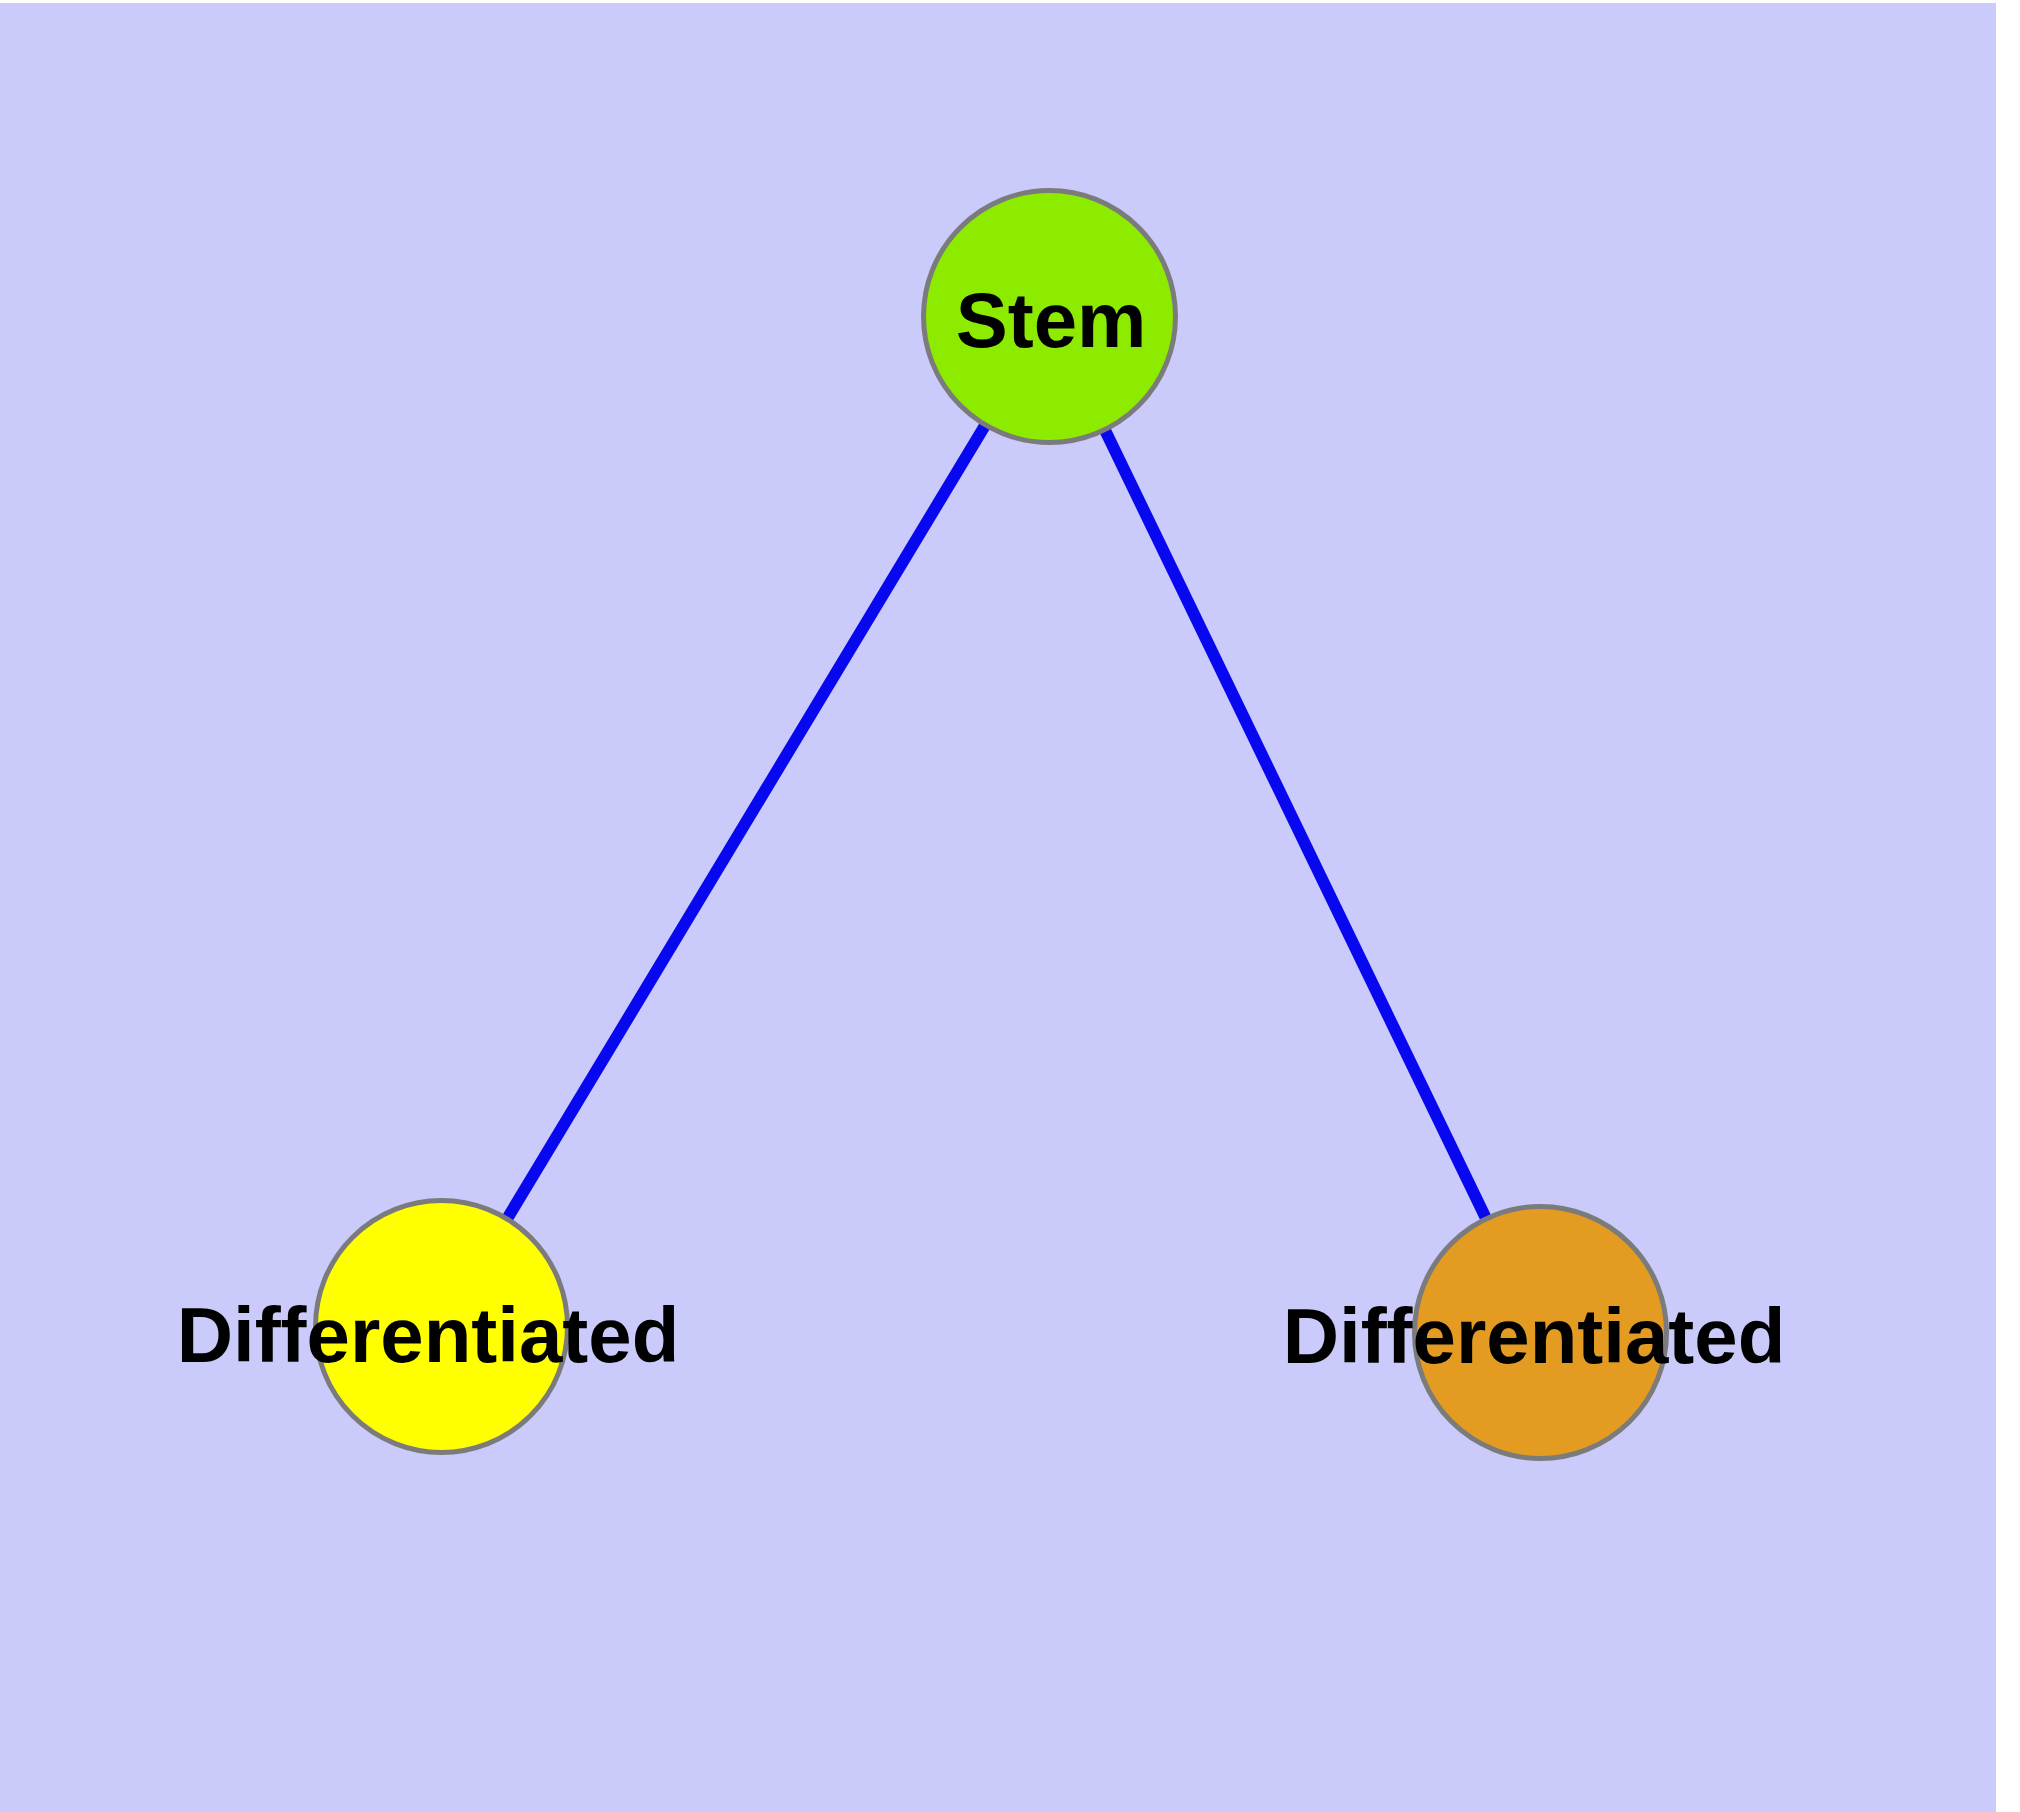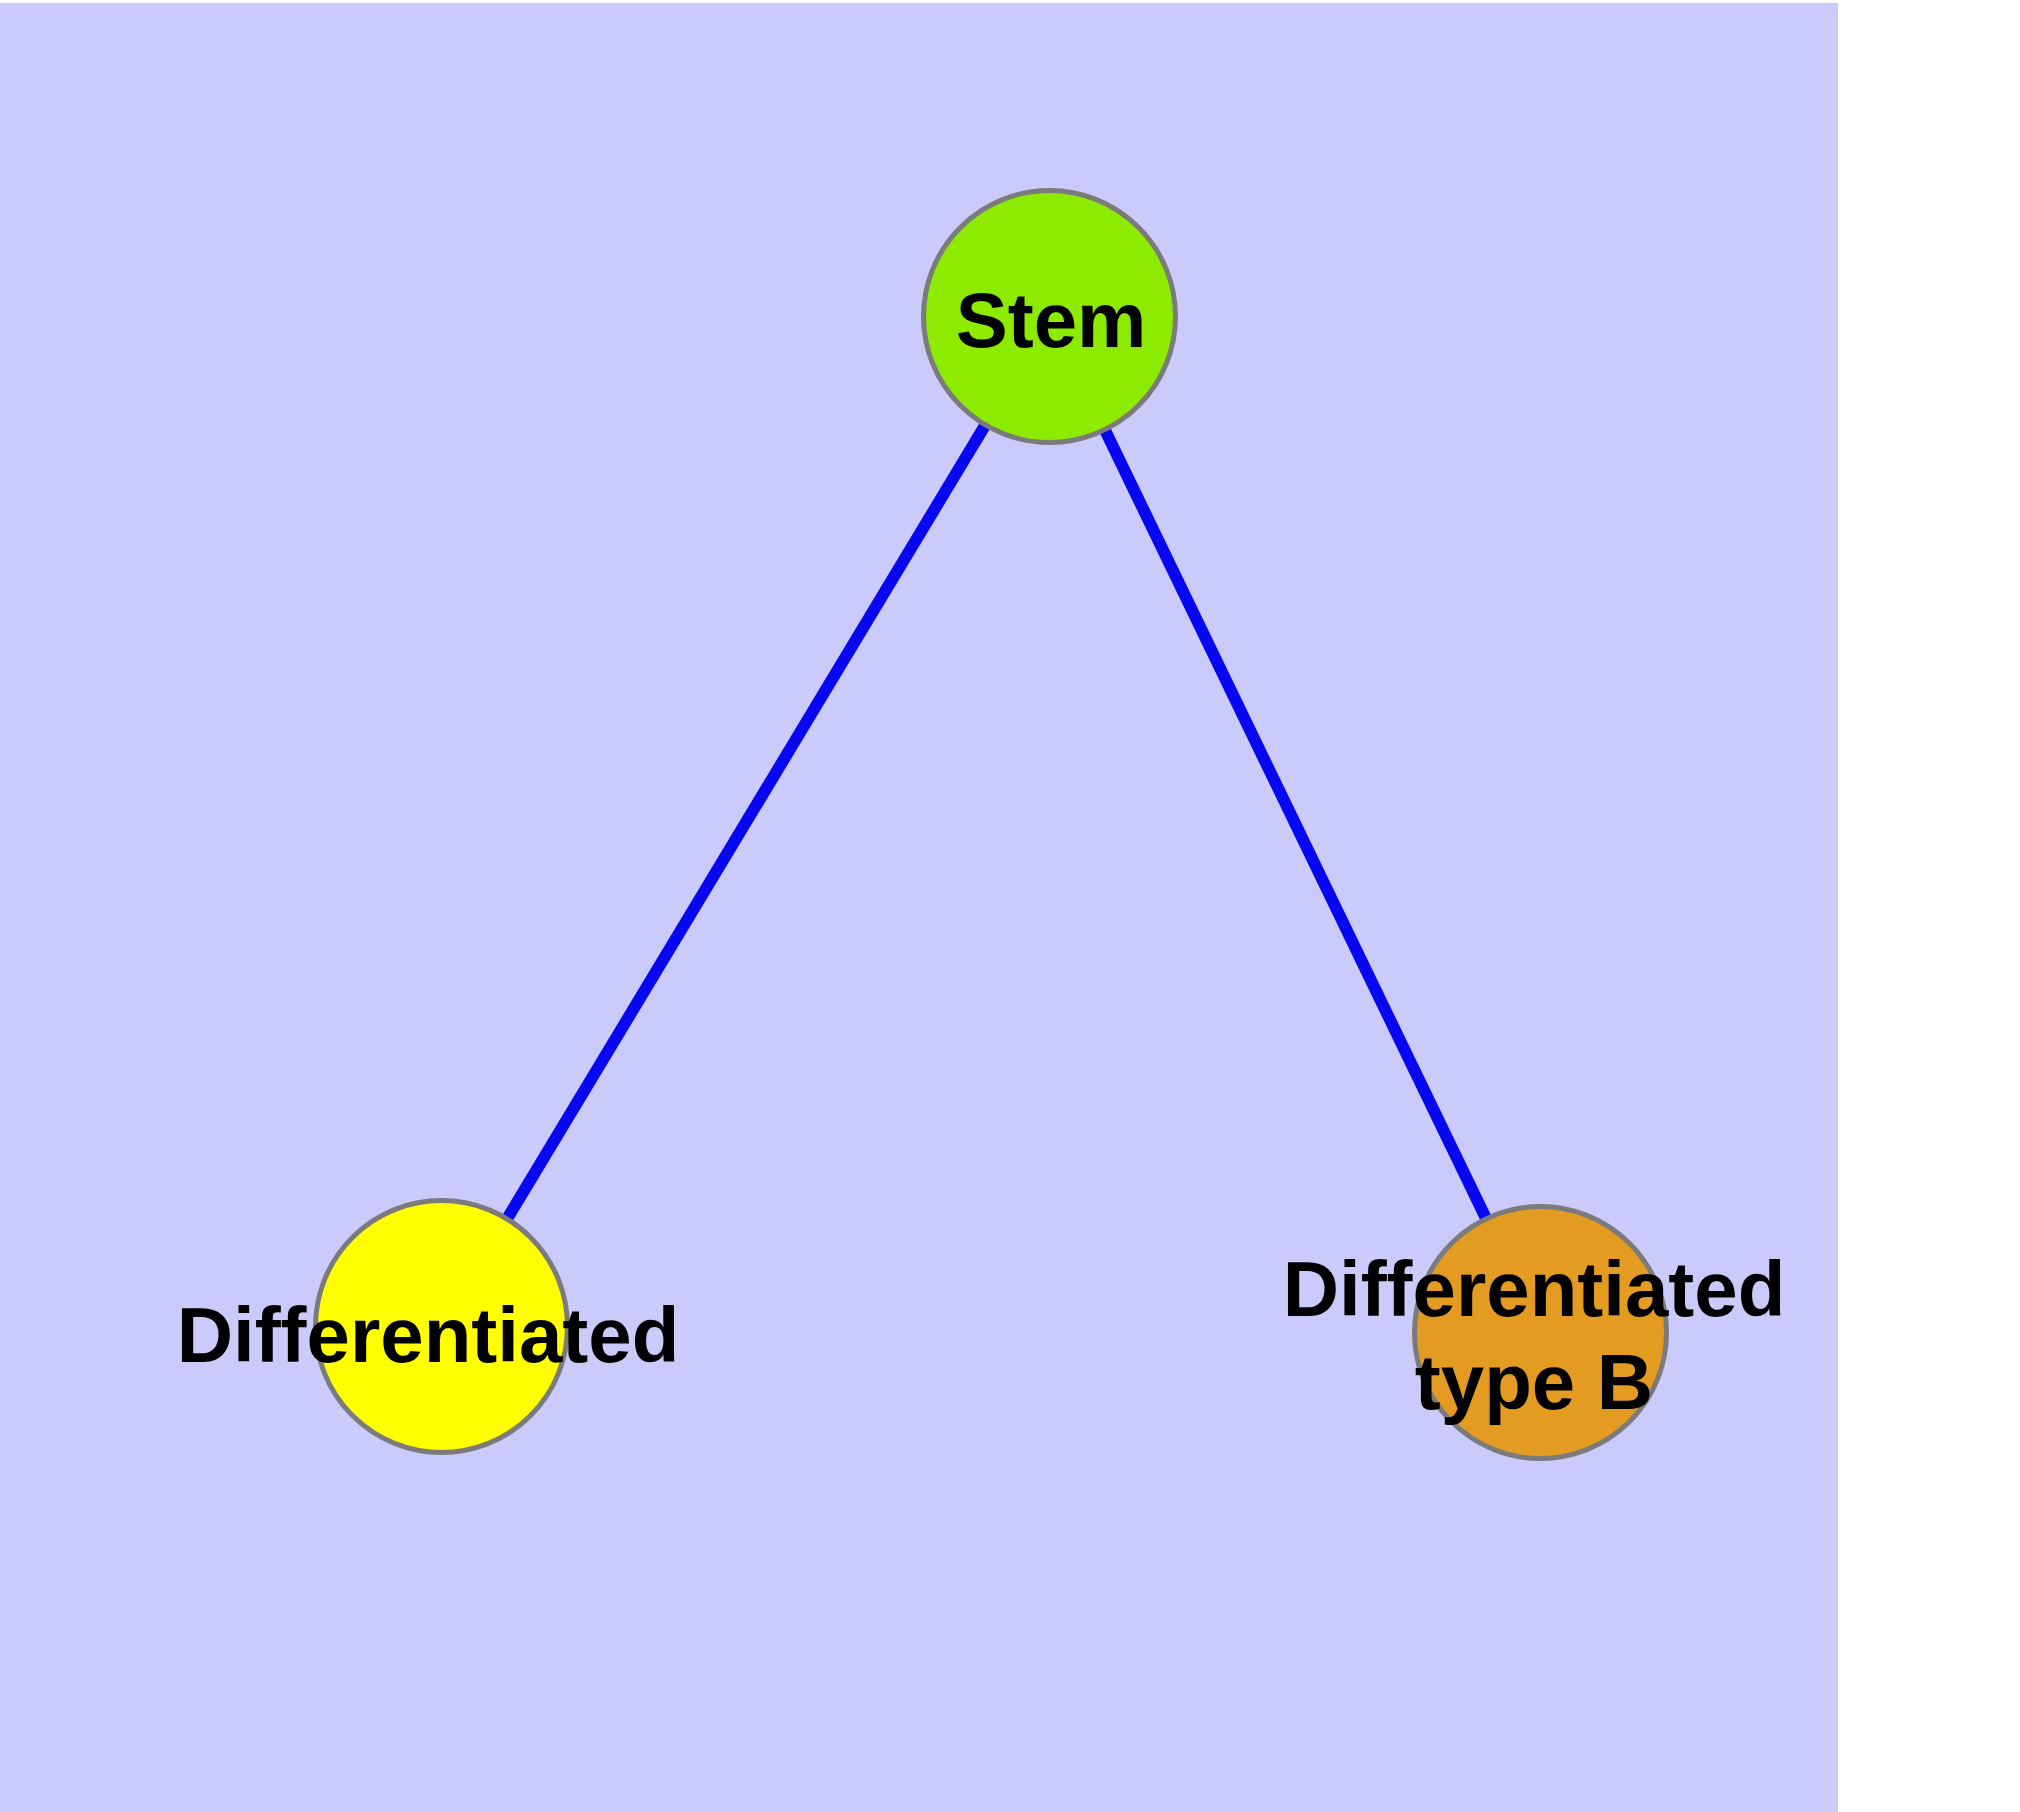--- a/index.html
+++ b/index.html
@@ -1,18 +1,18 @@
 <!DOCTYPE html>
 <html style="font-size:13.6px"><head>
 <meta charset="utf-8">
 <style>
   html, body { margin: 0; padding: 0; }
   .canvas {
     position: relative;
-    width: 1838px;
+    width: 1996px;
     height: 1812px;
     background: #cacbfa;
     overflow: hidden;
     font-family: "Liberation Sans", sans-serif;
   }
   .top-edge {
     position: absolute;
     top: 0; left: 0;
     width: 100%; height: 2.5px;
     background: #ffffff;
@@ -71,17 +71,16 @@
   <div class="node node-type-b"></div>
 
   <div class="label label-stem">Stem</div>
 
   <div class="label label-type-a">
     <div>Differentiated</div>
   </div>
 
   <div class="label label-type-b">
     <div>Differentiated</div>
-    <div>type B</div>
   </div>
 
 </div>
 
 
 </body></html>

